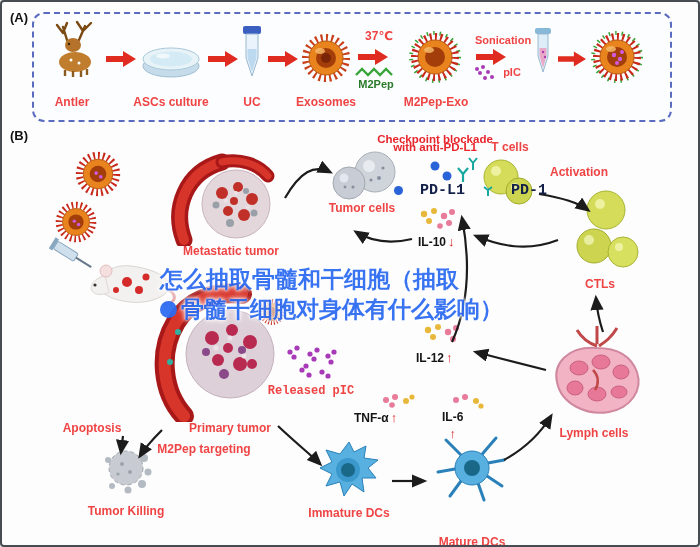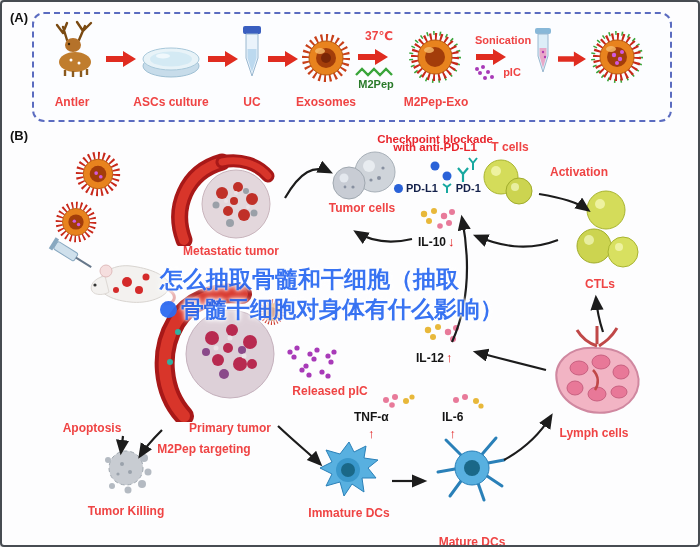--- a/index.html
+++ b/index.html
@@ -12,22 +12,22 @@
   .lbl { position:absolute; font-size:12px; font-weight:700; color:#ef4444;
          text-align:center; line-height:1.15; z-index:10; }
   .lbl.small { font-size:11px; }
   .panel-a-box { position:absolute; left:30px; top:10px; width:640px; height:110px;
                  border:2px dashed #5b6cc0; border-radius:12px; background:#fcfdff; }
   .red-txt { position:absolute; color:#e8252c; font-weight:700; font-size:11.5px;
              text-align:center; line-height:1.2; z-index:10; }
   .cyt-row { position:absolute; display:flex; align-items:center; gap:2px;
              font-size:12px; font-weight:700; color:#141414; z-index:10; }
   .cyt-arrow { color:#e01818; font-size:13px; }
-  .legend-row { position:absolute; display:flex; align-items:center; gap:3px;
-                font-size:11px; font-weight:700; color:#13204a; z-index:10; }
+  .legend-row { position:absolute; display:flex; align-items:center; gap:17px;
+                font-size:15px; font-weight:700; color:#13204a; z-index:10;font-family:Liberation Mono, monospace; }
   .pdl1-dot { display:inline-block; width:9px; height:9px; border-radius:50%;
               background:#2a62d8; }
   .watermark { position:absolute; left:158px; top:262px; width:392px; z-index:30;
                color:#2e6cf2; font-weight:700; font-size:23px;
                line-height:1.32; opacity:.95;
                text-shadow:0 0 2px #fff,0 0 4px #fff,0 0 6px #fff; }
   .wm-logo { display:inline-block; width:17px; height:17px; border-radius:50%;
              background:#2e6cf2; margin-right:4px; vertical-align:-1px; }
   svg { display:block; }
   .green-lbl { color:#2a7a2a; }
@@ -396,21 +396,21 @@
           <circle cx="52" cy="10" r="2.6"></circle>
           <circle cx="49" cy="20" r="2.6"></circle>
       <circle cx="20" cy="28" r="2.6"></circle>
           <circle cx="27" cy="33" r="2.6"></circle>
           <circle cx="24" cy="24" r="2.6"></circle>
       <circle cx="40" cy="30" r="2.6"></circle>
           <circle cx="46" cy="34" r="2.6"></circle>
         </g>
     </svg>
   </div>
-  <div class="lbl" style="left:279px; top:383px; width:98px;">Released pIC</div>
+  <div class="lbl" style="left:260px; top:383px; width:98px;font-family:Liberation Mono, monospace;">Released pIC</div>
 
   <div class="abs" style="left:152px; top:280px; z-index:2;">
     <svg width="135" height="140" viewBox="0 0 135 140">
       <path d="M30 134 C 8 110, 4 70, 22 40 C 34 20, 60 8, 88 12" stroke="#a81818" stroke-width="20" fill="none" stroke-linecap="round"></path>
       <path d="M30 134 C 8 110, 4 70, 22 40 C 34 20, 60 8, 88 12" stroke="#d8352a" stroke-width="12" fill="none" stroke-linecap="round"></path>
       <g fill="#30b0a0">
           <circle cx="16" cy="80" r="3"></circle>
           <circle cx="24" cy="50" r="3"></circle>
           <circle cx="44" cy="24" r="3"></circle>
         </g>
@@ -486,21 +486,21 @@
       <g fill="#e87a9a">
           <circle cx="6" cy="8" r="3"></circle>
           <circle cx="15" cy="5" r="3"></circle>
         </g>
       <g fill="#e8b83a">
           <circle cx="26" cy="9" r="3"></circle>
           <circle cx="31" cy="14" r="2.6"></circle>
         </g>
     </svg>
   </div>
-  <div class="cyt-row" style="left:352px; top:408px;flex-direction:column;">
+  <div class="cyt-row" style="left:352px; top:408px;">
     <span>TNF-α</span>
     <span class="cyt-arrow">↑</span>
   </div>
   <div class="cyt-row" style="left:440px; top:408px;flex-direction:column;">
     <span>IL-6</span>
     <span class="cyt-arrow">↑</span>
   </div>
 
   <div class="abs" style="left:312px; top:432px; z-index:2;">
     <svg width="70" height="68" viewBox="0 0 70 68">

